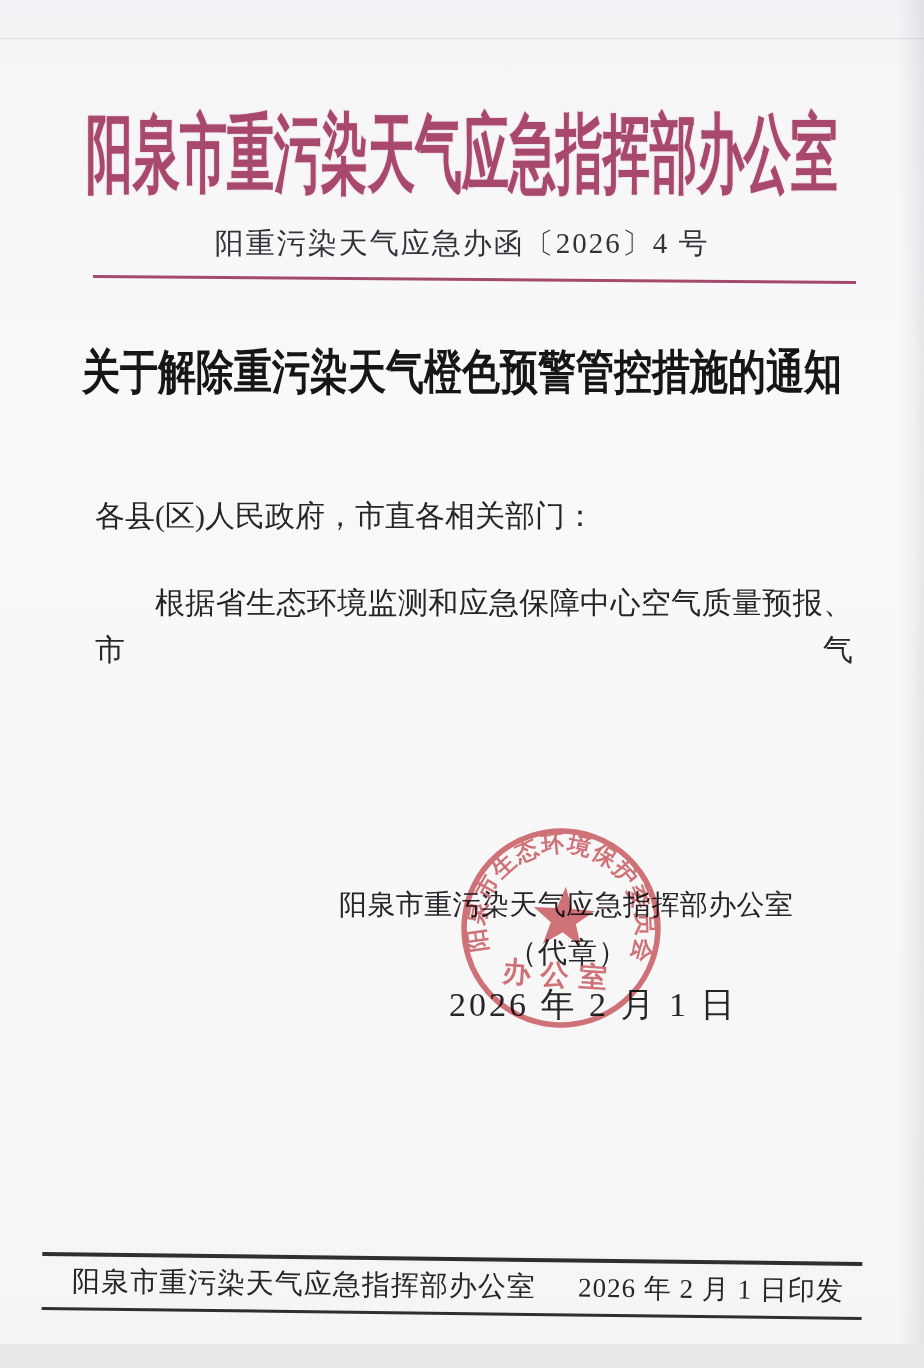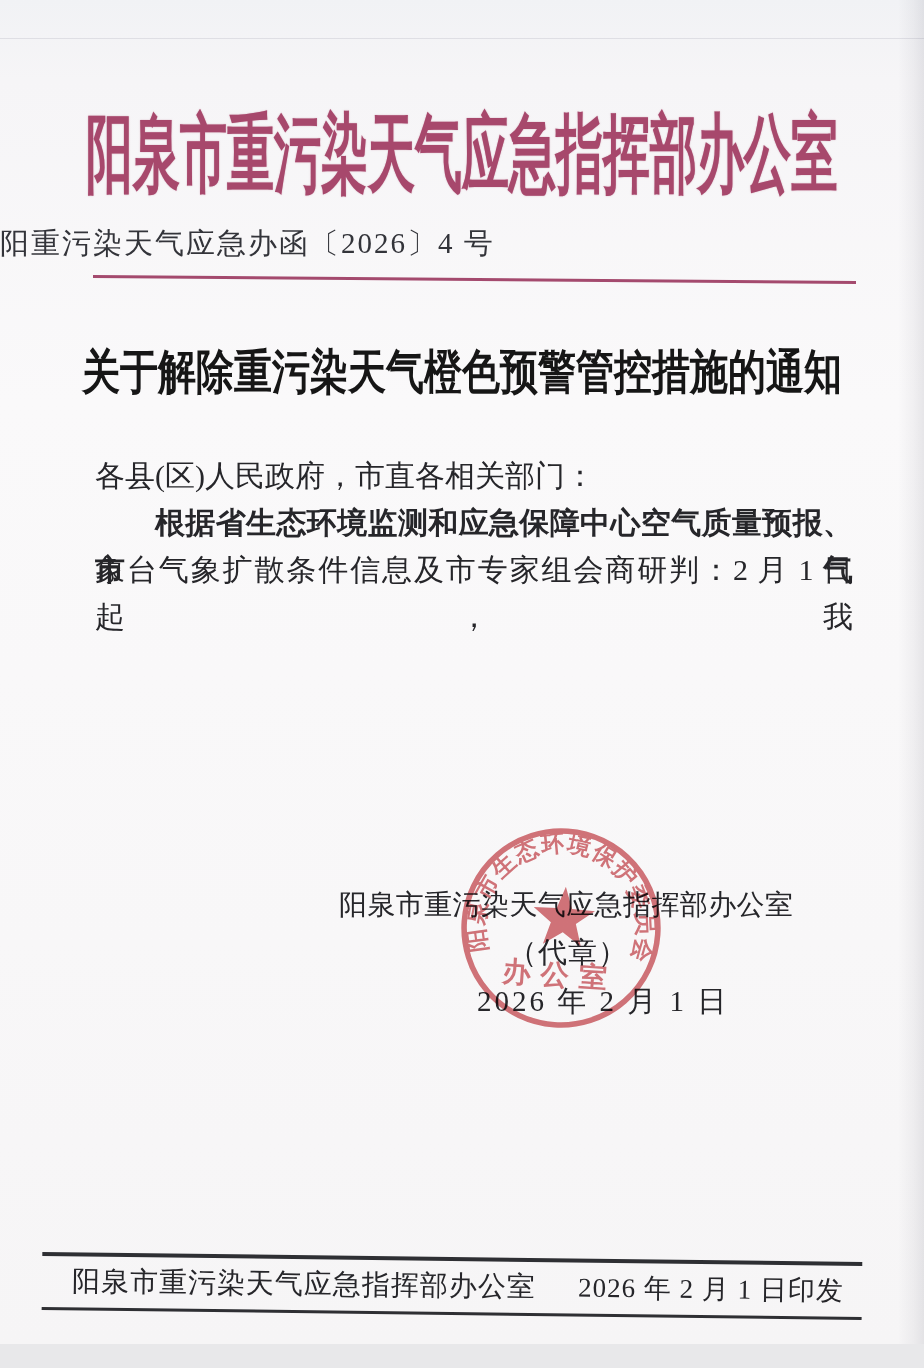--- a/index.html
+++ b/index.html
@@ -23,51 +23,51 @@
   }
   .header-title{
     position:absolute;top:112px;left:0;width:924px;margin:0;
     text-align:center;font-size:47px;font-weight:bold;color:#a7486c;
     letter-spacing:0;line-height:1;white-space:nowrap;
     transform:scale(1,1.82);transform-origin:center top;
     text-shadow:0 0 1px rgba(167,72,108,.55);
   }
   .doc-number{
     position:absolute;top:224px;left:0;width:924px;
-    font-size:29px;color:#33343a;letter-spacing:2px;white-space:nowrap;
+    text-align:center;font-size:29px;color:#33343a;letter-spacing:2px;white-space:nowrap;
   }
   .red-rule{
     position:absolute;top:278px;left:93px;width:763px;height:3px;
     background:#a44a6e;transform:rotate(0.45deg);
   }
   .notice-title{
     position:absolute;top:348px;left:0;width:924px;margin:0;
     text-align:center;font-size:38px;font-weight:bold;color:#161616;
     line-height:1;white-space:nowrap;transform:scale(1,1.25);transform-origin:center top;
   }
   .body-block{
     position:absolute;top:452px;left:95px;width:758px;
     font-size:30px;color:#26262a;
   }
-  .body-block .line{height:47px;line-height:47px;white-space:nowrap;}
+  .body-block .line{height:47px;line-height:47px;white-space:nowrap;margin-top:40px;}
   .body-block .line.justify{
     white-space:normal;text-align:justify;text-align-last:justify;
   }
-  .body-block .line.indent{text-indent:2em;font-weight:bold;}
+  .body-block .line.indent{text-indent:2em;}
   .sig-org{
     position:absolute;top:886px;left:339px;
     font-size:28px;color:#26262a;letter-spacing:0.4px;white-space:nowrap;
   }
   .sig-proxy{
     position:absolute;top:933px;left:508px;
     font-size:29px;color:#26262a;letter-spacing:1px;white-space:nowrap;
   }
   .sig-date{
     position:absolute;top:982px;left:449px;
-    font-size:29px;color:#26262a;letter-spacing:3px;white-space:nowrap;margin-left:28px;
+    font-size:34px;color:#26262a;letter-spacing:3px;white-space:nowrap;
   }
   .seal{
     position:absolute;left:456px;top:823px;width:210px;height:210px;
     opacity:.78;mix-blend-mode:multiply;transform:rotate(4deg);
   }
   .footer{
     position:absolute;top:1252px;left:42px;width:820px;
     transform:rotate(0.7deg);transform-origin:left center;
   }
   .footer .rule{width:100%;height:3px;background:#2e2f33;}
@@ -88,21 +88,20 @@
 
   <div class="doc-number">阳重污染天气应急办函〔2026〕4 号</div>
 
   <div class="red-rule"></div>
 
   <h2 class="notice-title">关于解除重污染天气橙色预警管控措施的通知</h2>
 
   <div class="body-block">
     <div class="line">各县(区)人民政府，市直各相关部门：</div>
     <div class="line justify indent">根据省生态环境监测和应急保障中心空气质量预报、市气</div>
-    <div class="line justify">象台气象扩散条件信息及市专家组会商研判：2 月 1 日起，我</div>
   </div>
 
   <div class="sig-org">阳泉市重污染天气应急指挥部办公室</div>
   <div class="sig-proxy">（代章）</div>
   <div class="sig-date">2026 年 2 月 1 日</div>
 
   <svg class="seal" viewBox="0 0 208 208" xmlns="http://www.w3.org/2000/svg" aria-hidden="true">
     <defs>
       <path id="sealArc" d="M 32.6,130 A 76,76 0 1 1 175.4,130" fill="none"></path>
     </defs>

